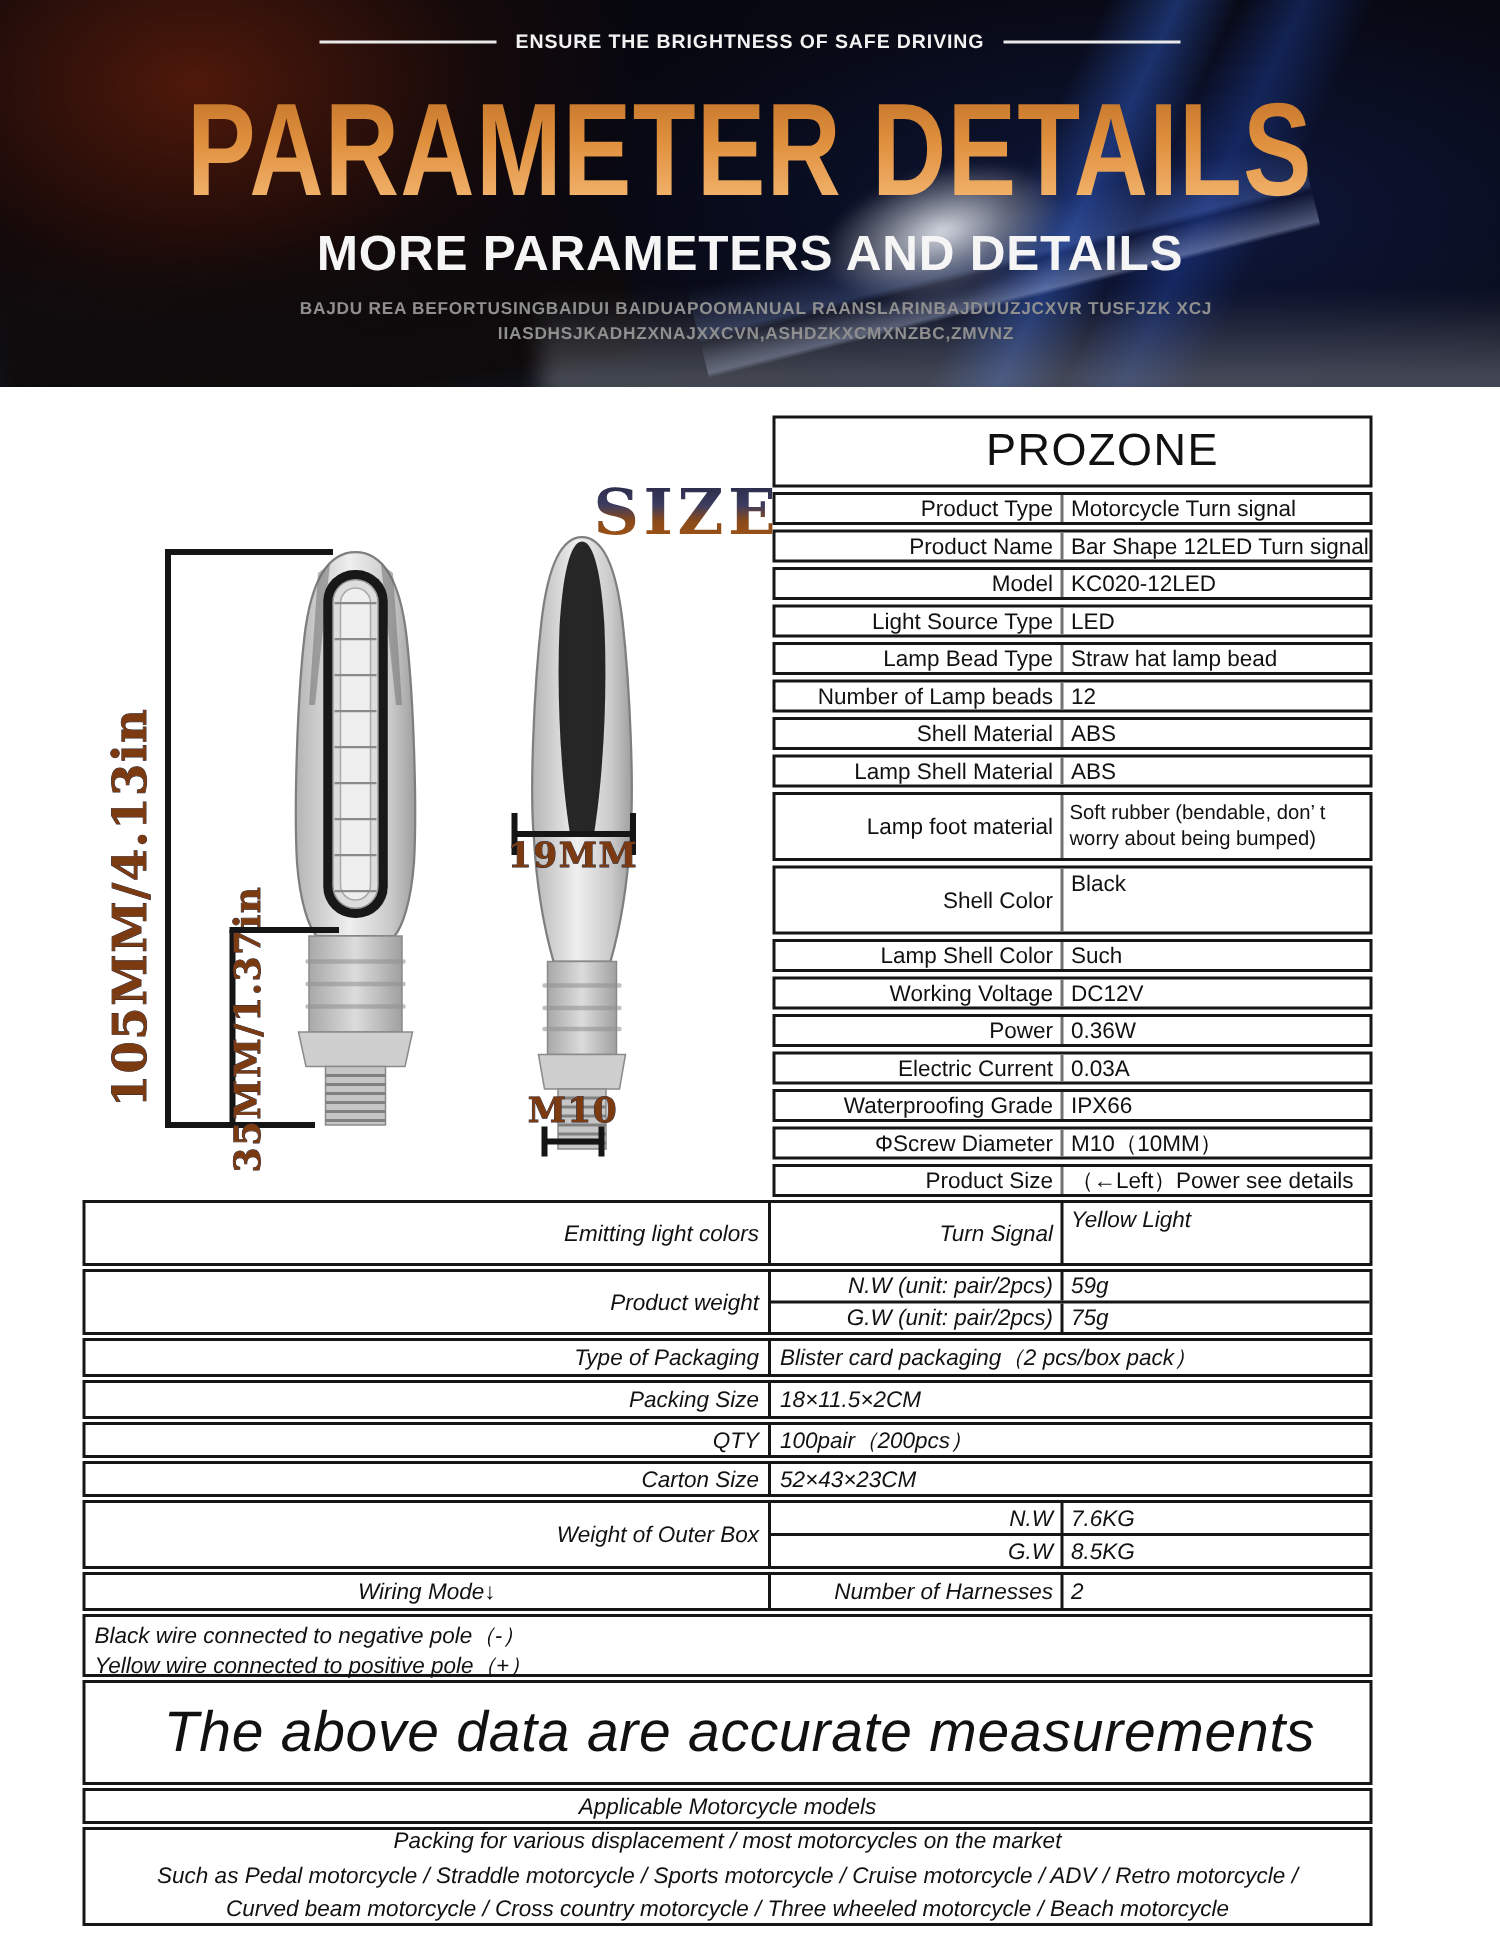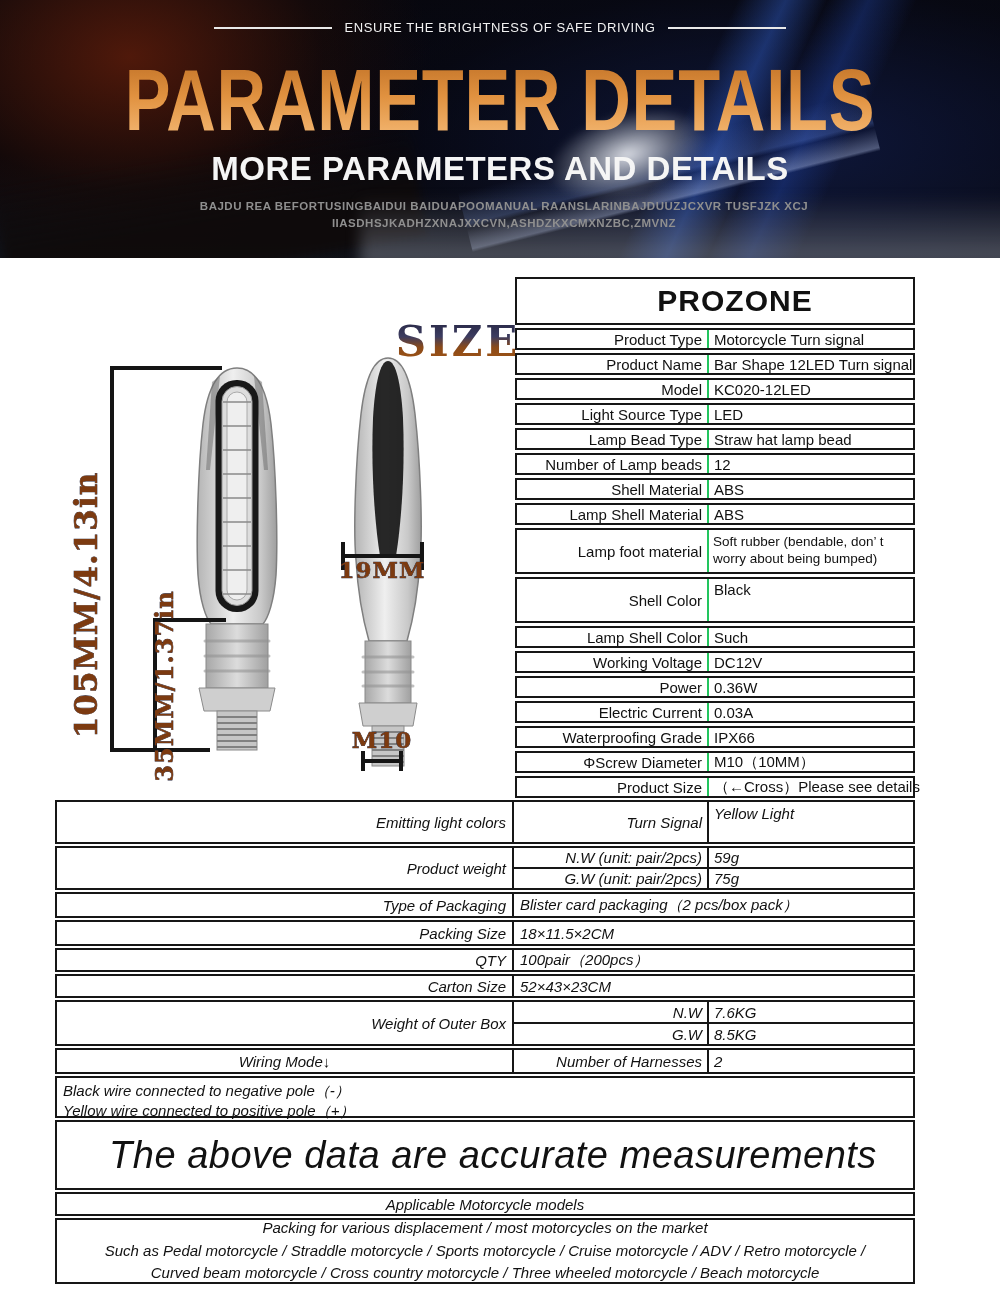--- a/index.html
+++ b/index.html
@@ -23,21 +23,21 @@
     background:linear-gradient(180deg, transparent 30%, rgba(120,160,255,.22) 49%, transparent 52%, rgba(200,215,255,.35) 64%, transparent 66%); }
   .art.blob { left:545px; top:112px; width:165px; height:85px; transform:rotate(-16deg); filter:blur(3px); border-radius:50%;
     background:radial-gradient(closest-side, rgba(226,229,236,.95) 0%, rgba(165,170,182,.55) 55%, rgba(120,125,140,0) 100%); }
   .art.wash { left:360px; top:196px; width:660px; height:70px; filter:blur(7px);
     background:linear-gradient(180deg, rgba(130,136,148,0) 0%, rgba(138,143,155,.55) 100%); }
   .art.darkbar { left:0; top:150px; width:420px; height:120px; transform:rotate(-9deg); filter:blur(4px);
     background:linear-gradient(180deg, rgba(10,8,8,0) 0%, rgba(14,10,10,.85) 60%); }
 
   .tagline-row { position:absolute; left:0; top:20px; width:100%; display:flex; align-items:center; justify-content:center; gap:13px; }
   .tagline-row .tl-line { width:118px; height:2px; background:#e9e9e9; }
-  .tagline-row .tl-text { color:#f2f2f2; font-size:13px; font-weight:400; letter-spacing:.6px; white-space:nowrap; }
+  .tagline-row .tl-text { color:#f2f2f2; font-size:13px; font-weight:700; letter-spacing:.6px; white-space:nowrap; }
 
   .banner-title {
     position:absolute; left:0; top:56px; width:100%; margin:0; text-align:center;
     font-size:88px; line-height:1.0; font-weight:800; letter-spacing:1px;
     transform:scale(.78,1); transform-origin:50% 50%;
     background:linear-gradient(180deg, #bf7026 0%, #e0913f 45%, #f6bc79 100%);
     -webkit-background-clip:text; background-clip:text; color:transparent;
     white-space:nowrap;
   }
   .banner-subtitle {
@@ -48,24 +48,24 @@
     font-size:11.5px; font-weight:700; letter-spacing:.5px; color:#8f8f8f; white-space:nowrap; }
   .note1 { top:196px; } .note2 { top:213px; }
 
   
   .figure { position:absolute; left:0; top:300px; width:515px; height:510px; }
 
   
   .spec { position:absolute; left:515px; top:277px; width:400px; }
   .brandrow { box-sizing:border-box; height:48px; border:2px solid #161616; margin-bottom:3px; background:#fff;
     display:flex; align-items:center; justify-content:center; padding-left:40px;
-    font-size:30px; font-weight:700; letter-spacing:1px; color:#111; }
+    font-size:30px; font-weight:400; letter-spacing:1px; color:#111; }
   .srow { display:flex; box-sizing:border-box; height:22px; border:2px solid #161616; margin-bottom:3px; background:#fff; }
   .srow.tall { height:46px; }
-  .srow .lab { box-sizing:border-box; width:192px; border-right:2px solid #22c55e;
+  .srow .lab { box-sizing:border-box; width:192px; border-right:2px solid #737373;
     display:flex; align-items:center; justify-content:flex-end; padding-right:5px;
     font-size:15px; white-space:nowrap; }
   .srow .val { flex:1; min-width:0; display:flex; align-items:center; padding-left:5px; font-size:15px; white-space:nowrap; }
   .srow.vtop .val { align-items:flex-start; padding-top:2px; }
   .srow.wrapval .val { white-space:normal; font-size:13.5px; line-height:1.25; padding-left:4px; align-items:center; }
 
   
   .pack { position:absolute; left:55px; top:800px; width:860px; }
   .prow { display:flex; box-sizing:border-box; border:2px solid #161616; margin-bottom:2px; background:#fff;font-style:italic; }
   .h44{height:44px} .h46{height:46px} .h22{height:26px} .h24{height:24px} .h42{height:42px} .h70{height:70px} .h66{height:66px}
@@ -280,21 +280,21 @@
     <div class="srow">
       <div class="lab">Waterproofing Grade</div>
       <div class="val">IPX66</div>
     </div>
     <div class="srow">
       <div class="lab">ΦScrew Diameter</div>
       <div class="val">M10（10MM）</div>
     </div>
     <div class="srow">
       <div class="lab">Product Size</div>
-      <div class="val">（←Cross）Please see details</div>
+      <div class="val">（←Left）Power see details</div>
     </div>
   </div>
 
   <div class="pack">
 
     <div class="prow h44">
       <div class="c1">Emitting light colors</div>
       <div class="c2">Turn Signal</div>
       <div class="c3 vtop">Yellow Light</div>
     </div>

